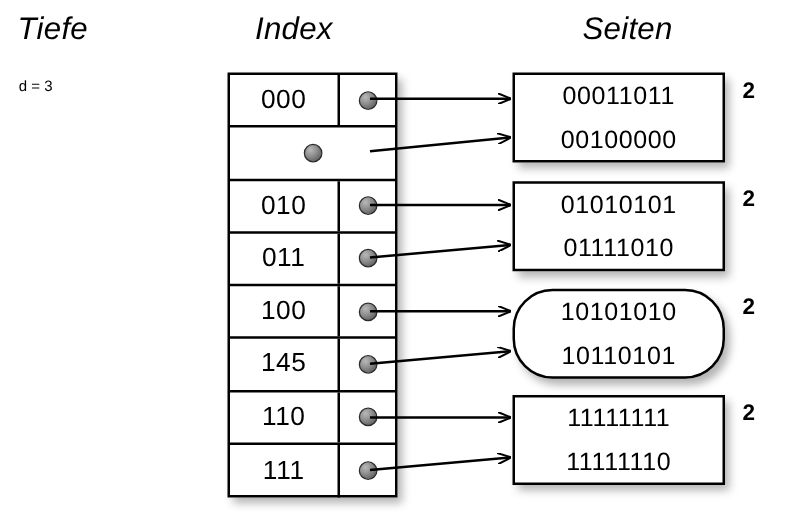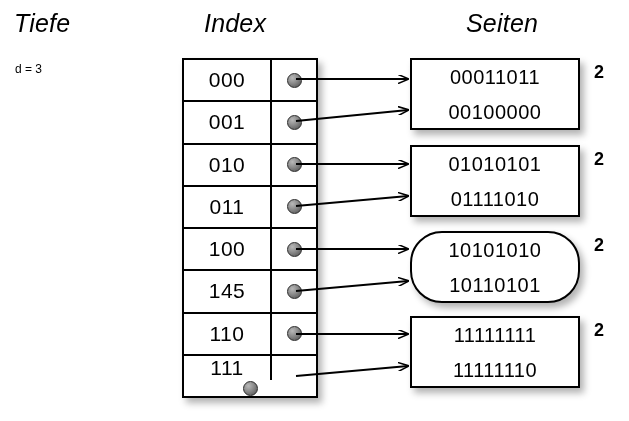--- a/index.html
+++ b/index.html
@@ -54,21 +54,21 @@
     background: #fff;
     box-shadow: 4px 5px 7px rgba(0,0,0,0.30);
   }
   .index-row {
     display: flex;
     height: 42.25px;
     box-sizing: border-box;
     border-bottom: 2px solid #000;
     text-align: right;
   }
-  .index-row:last-child { border-bottom: none; flex-direction: column; }
+  .index-row:last-child { border-bottom: none; }
   .index-key {
     width: 88px;
     box-sizing: border-box;
     border-right: 2px solid #000;
     display: flex;
     align-items: center;
     justify-content: center;
     font-size: 21px;
     letter-spacing: 0.5px;
   }
@@ -138,21 +138,20 @@
   <div id="index-table">
 
     <div class="index-row">
       <div class="index-key">000</div>
       <div class="index-ptr">
         <span class="ptr-dot"></span>
       </div>
     </div>
 
     <div class="index-row">
-      <div class="index-key">001</div>
       <div class="index-ptr">
         <span class="ptr-dot"></span>
       </div>
     </div>
 
     <div class="index-row">
       <div class="index-key">010</div>
       <div class="index-ptr">
         <span class="ptr-dot"></span>
       </div>

